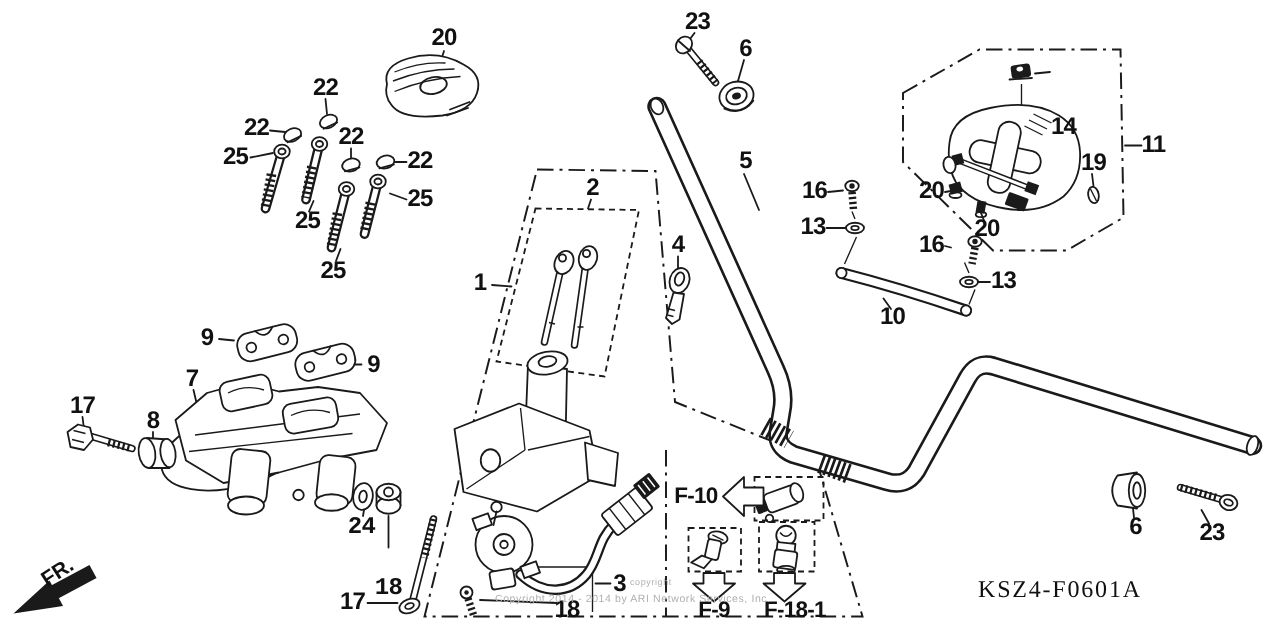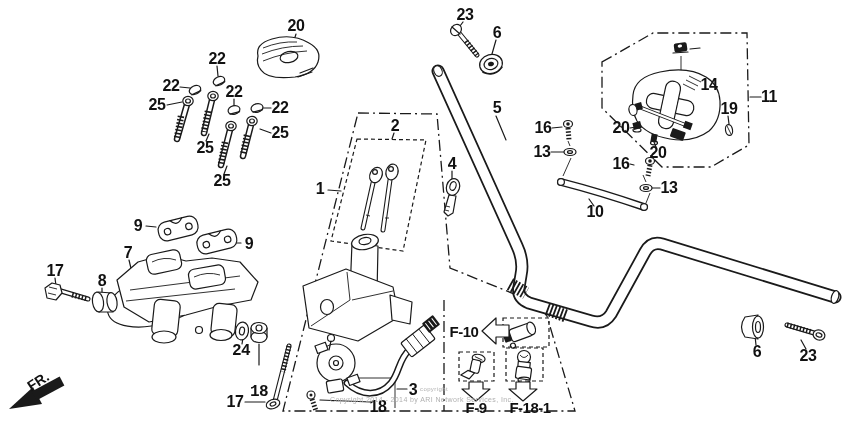--- a/index.html
+++ b/index.html
@@ -400,17 +400,18 @@
       <div class="plabel" style="left: 808px; top: 356px;">23</div>
       <div class="plabel" style="left: 241px; top: 351px; font-family: Liberation Mono, monospace;">24</div>
       <div class="plabel" style="left: 157px; top: 105px;">25</div>
       <div class="plabel" style="left: 205px; top: 148px;">25</div>
       <div class="plabel" style="left: 222px; top: 181px;">25</div>
       <div class="plabel" style="left: 280px; top: 133px;">25</div>
       <div class="flabel" style="left: 464px; top: 331px; text-align: center;">F-10</div>
       <div class="flabel" style="left: 476px; top: 407px;">F-9</div>
       <div class="flabel" style="left: 530px; top: 407px;">F-18-1</div>
     </div>
+<div id="part-code">KSZ4-F0601A</div>
 <div id="fr-label">FR.</div>
 <div id="watermark-line" class="wmark">Copyright 2014 - 2014 by ARI Network Services, Inc.</div>
 <div id="watermark-frag" class="wmark">copyright</div>
 
 </div>
 
 </body></html>

